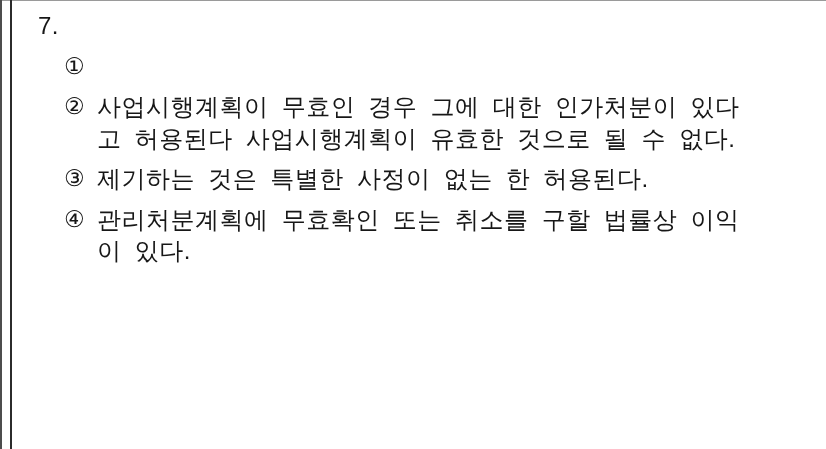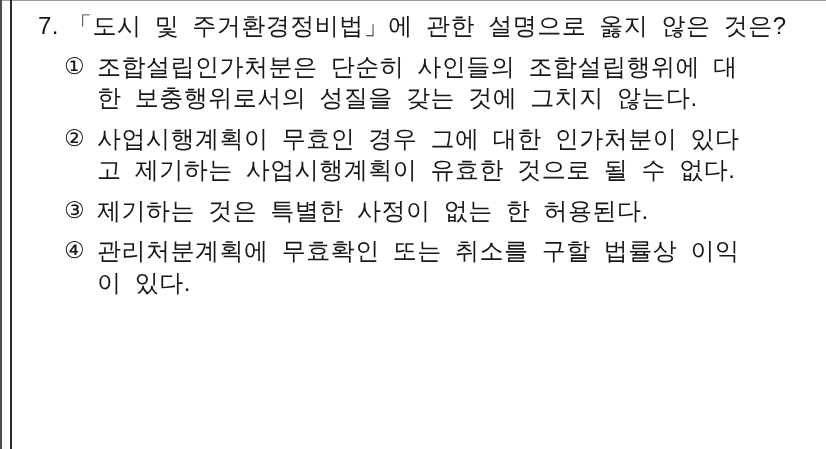--- a/index.html
+++ b/index.html
@@ -77,37 +77,32 @@
 <div class="page">
   <div class="rule-top"></div>
   <div class="rule-left-outer"></div>
   <div class="rule-left-inner"></div>
 
   <div class="content">
 
     <div class="question txt">
       <span class="q-number">7.</span>
       <div class="lines">
-        <div class="line">「도시 및 주거환경정비법」에 관한 설명으로 옳지 않은 것은?</div>
       </div>
     </div>
 
     <div class="option txt">
       <span class="opt-marker">①</span>
-      <div class="lines">
-        <div class="line">조합설립인가처분은 단순히 사인들의 조합설립행위에 대</div>
-        <div class="line">한 보충행위로서의 성질을 갖는 것에 그치지 않는다.</div>
-      </div>
     </div>
 
     <div class="option txt">
       <span class="opt-marker">②</span>
       <div class="lines">
         <div class="line">사업시행계획이 무효인 경우 그에 대한 인가처분이 있다</div>
-        <div class="line">고 제기하는 사업시행계획이 유효한 것으로 될 수 없다.</div>
+        <div class="line">고 허용된다 사업시행계획이 유효한 것으로 될 수 없다.</div>
       </div>
     </div>
 
     <div class="option txt">
       <span class="opt-marker">③</span>
       <div class="lines">
         <div class="line">제기하는 것은 특별한 사정이 없는 한 허용된다.</div>
       </div>
     </div>
 

